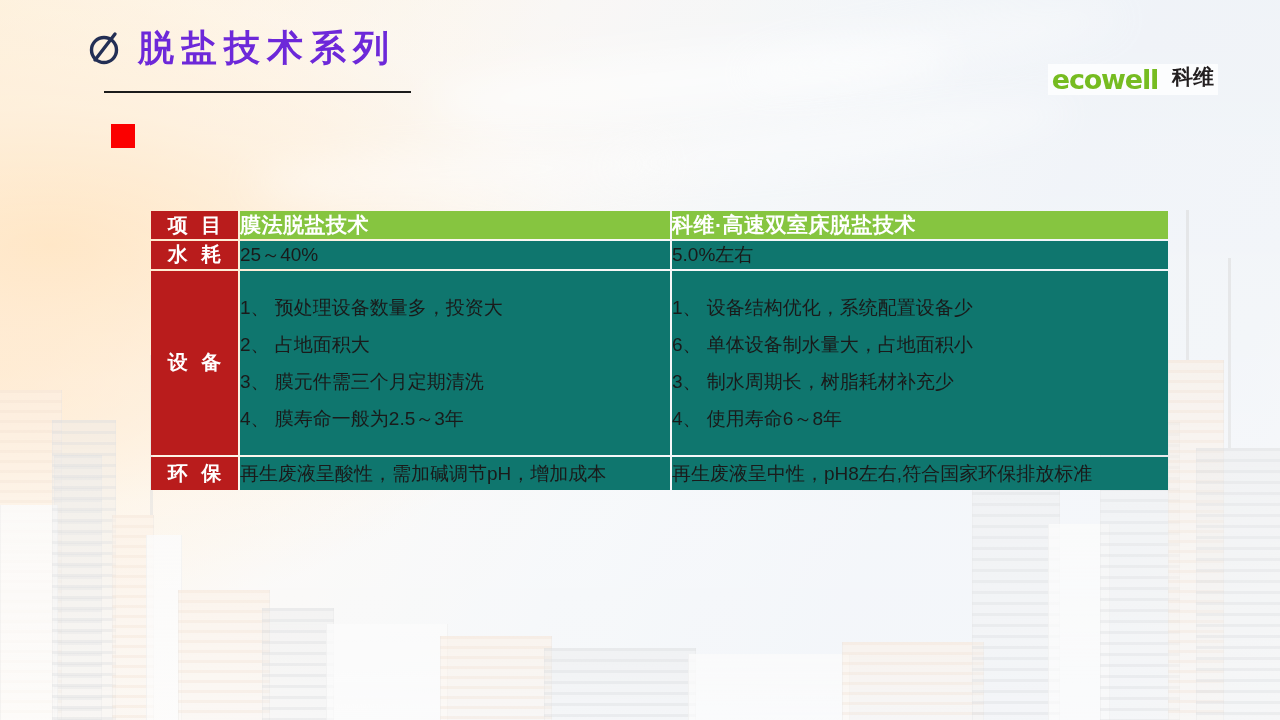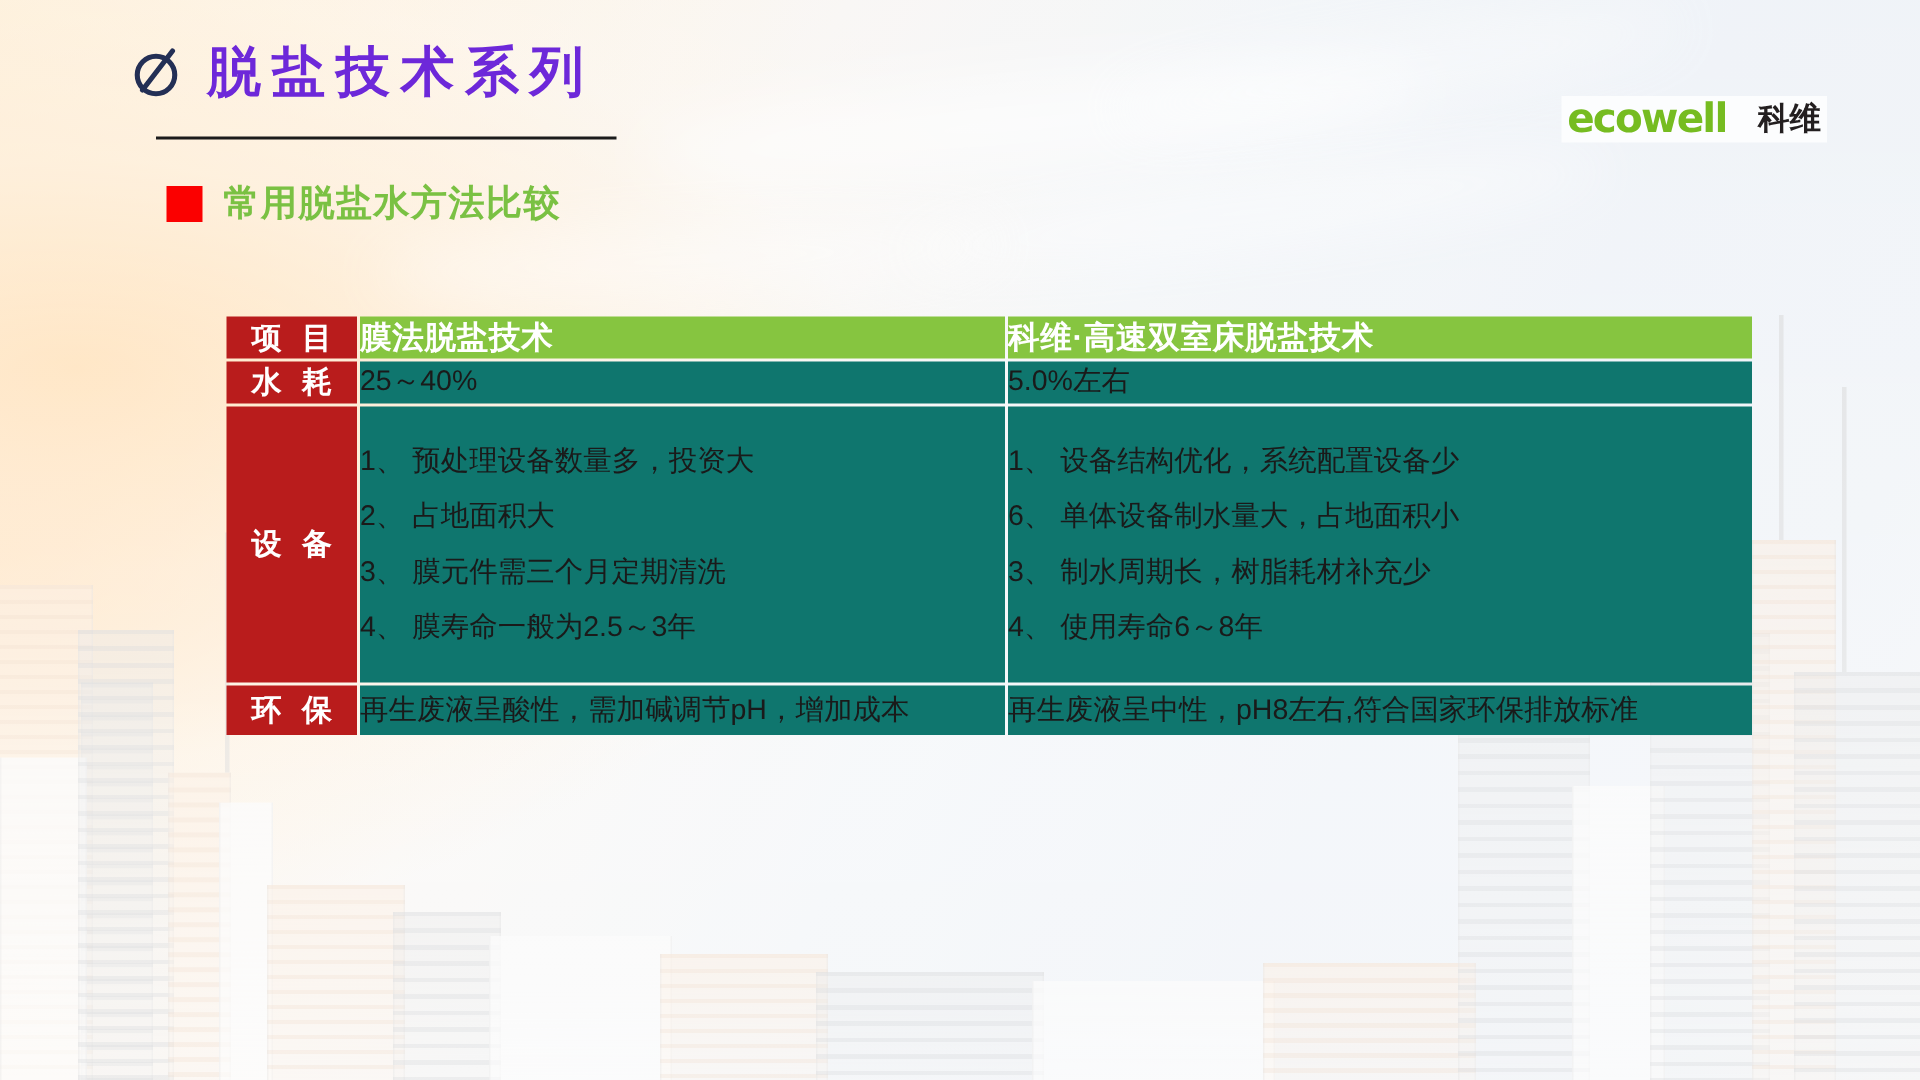--- a/index.html
+++ b/index.html
@@ -114,40 +114,38 @@
     height: 2px;
     background: #1b1b1b;
   }
 
   
   .logo {
     position: absolute;
     right: 62px;
     top: 64px;
     display: flex;
-    align-items: center;
-    gap: 1px;
+    gap: 14px;
     background: rgba(255,255,255,0.78);
     padding: 2px 4px;
   }
   .logo-mark {
     font-size: 27px;
     font-weight: bold;
     color: #76bc21;
     letter-spacing: -1.2px;
     line-height: 1;
     font-family: "DejaVu Sans", sans-serif;
   }
   .logo-cn {
     font-size: 21px;
     font-weight: bold;
     color: #231f20;
     letter-spacing: 0px;
     line-height: 1;
-    margin-left: 20px;
   }
 
   
   .subtitle-row {
     position: absolute;
     left: 111px;
     top: 124px;
     display: flex;
     align-items: center;
     gap: 14px;
@@ -283,21 +281,20 @@
   </div>
   <div class="title-rule"></div>
 
   <div class="logo">
     <span class="logo-mark">ecowell</span>
     <span class="logo-cn">科维</span>
   </div>
 
   <div class="subtitle-row">
     <span class="sub-bullet"></span>
-    <span class="subtitle-text">常用脱盐水方法比较</span>
   </div>
 
   <table class="cmp-table">
     <colgroup>
       <col class="col-label">
         <col class="col-a">
         <col class="col-b">
     </colgroup>
     <tbody>
 

